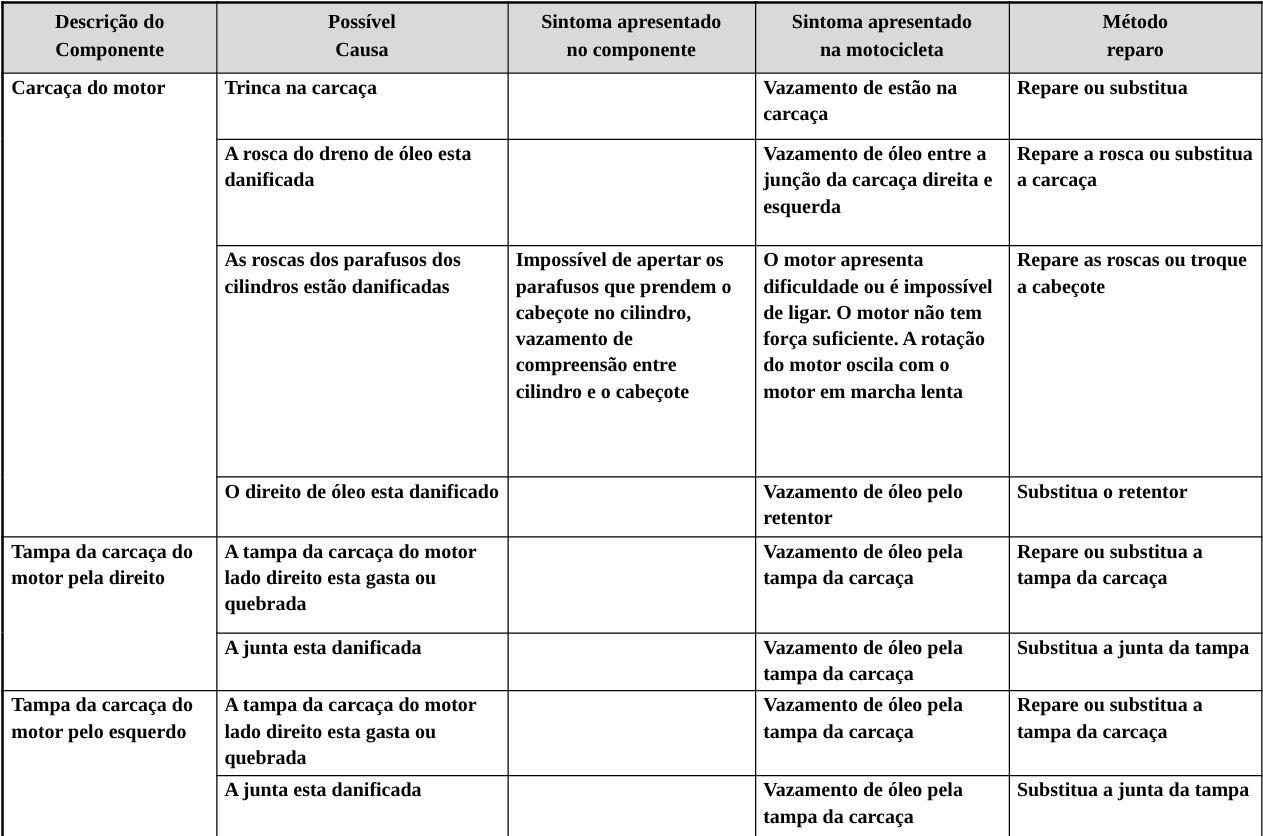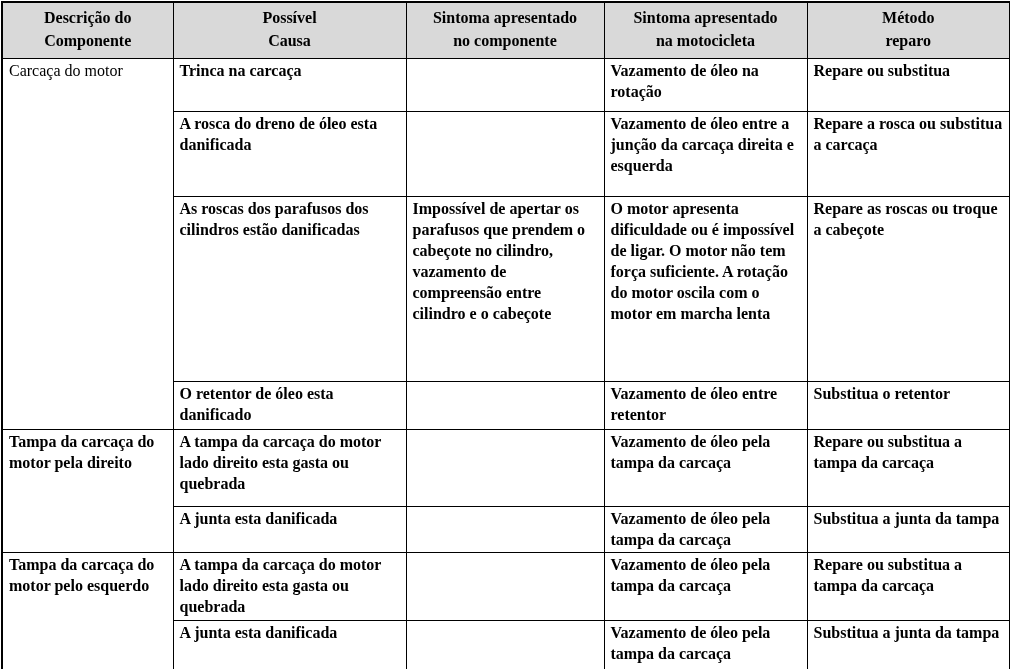--- a/index.html
+++ b/index.html
@@ -41,21 +41,21 @@
     background: var(--header-bg);
     font-weight: bold;
     text-align: center;
     white-space: pre-line;
     line-height: 23px;
     padding-top: 3px;
     padding-bottom: 3px;
     margin-top: 26px;
   }
   .trouble td.bold-cell {
-    font-weight: normal;
+    font-weight: bold;
   }
 </style>
 </head>
 <body>
 
 <table class="trouble">
   <colgroup>
     <col style="width:171px">
     <col style="width:233px">
     <col style="width:198px">
@@ -74,39 +74,39 @@
 na motocicleta</th>
       <th>Método
 reparo</th>
     </tr>
   </thead>
   <tbody>
     <tr style="height:53px">
       <td class="bold-cell" rowspan="4">Carcaça do motor</td>
       <td>Trinca na carcaça</td>
       <td></td>
-      <td>Vazamento de óleo na rotação</td>
+      <td>Vazamento de estão na carcaça</td>
       <td>Repare ou substitua</td>
     </tr>
     <tr style="height:85px">
       <td>A rosca do dreno de óleo esta danificada</td>
       <td></td>
       <td>Vazamento de óleo entre a junção da carcaça direita e esquerda</td>
       <td>Repare a rosca ou substitua  a carcaça</td>
     </tr>
     <tr style="height:185px">
       <td>As roscas dos parafusos dos cilindros estão danificadas</td>
       <td>Impossível de apertar os parafusos que prendem o cabeçote no cilindro, vazamento de compreensão entre cilindro e o cabeçote</td>
       <td>O motor apresenta dificuldade ou é impossível de ligar. O motor não tem força suficiente. A rotação do motor oscila com o motor em marcha lenta</td>
       <td>Repare as roscas ou troque a cabeçote</td>
     </tr>
     <tr style="height:48px">
-      <td>O retentor de óleo esta danificado</td>
+      <td>O direito de óleo esta danificado</td>
       <td></td>
-      <td>Vazamento de óleo entre retentor</td>
+      <td>Vazamento de óleo pelo retentor</td>
       <td>Substitua o retentor</td>
     </tr>
     <tr style="height:77px">
       <td rowspan="2">Tampa da carcaça do motor pela direito</td>
       <td>A tampa da carcaça do motor lado direito esta gasta ou quebrada</td>
       <td></td>
       <td>Vazamento de óleo pela tampa da carcaça</td>
       <td>Repare ou substitua a tampa da carcaça</td>
     </tr>
     <tr style="height:45px">

